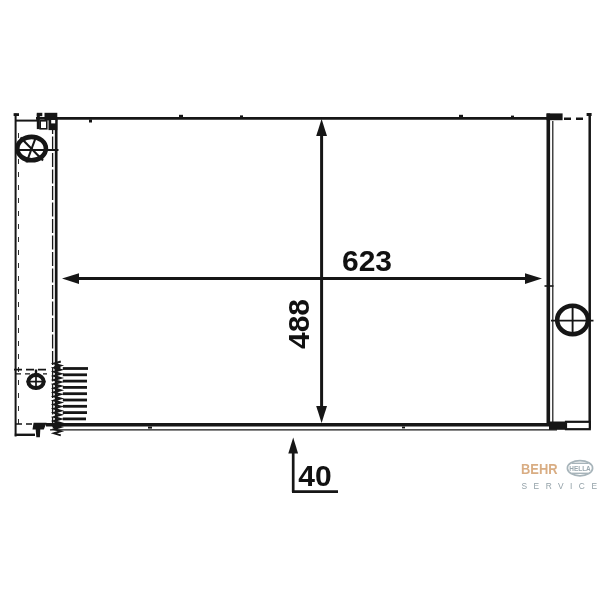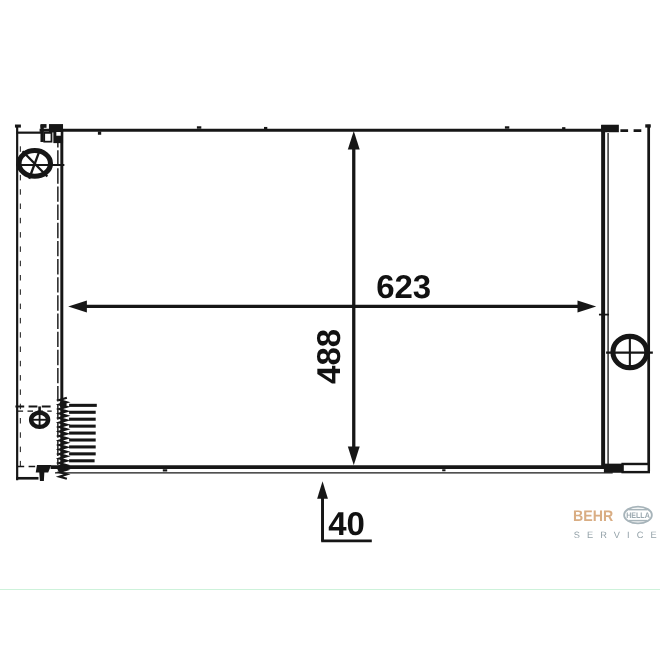--- a/index.html
+++ b/index.html
@@ -1,17 +1,17 @@
 <!DOCTYPE html>
 <html><head>
 <meta charset="utf-8">
 <title>Radiator drawing</title>
 <style>
   html,body{margin:0;padding:0;background:#ffffff;}
-  #page{position:relative;width:600px;height:536px;background:#22c55e;overflow:hidden;
+  #page{position:relative;width:600px;height:536px;background:#f9a8d4;overflow:hidden;
         font-family:"Liberation Sans", sans-serif;}
   svg{position:absolute;left:0;top:0;}
 </style>
 </head>
 <body>
 <div id="page">
 <svg width="600" height="600" viewBox="0 0 600 600">
 
   <rect x="0" y="0" width="600" height="600" fill="#ffffff"></rect>
 

